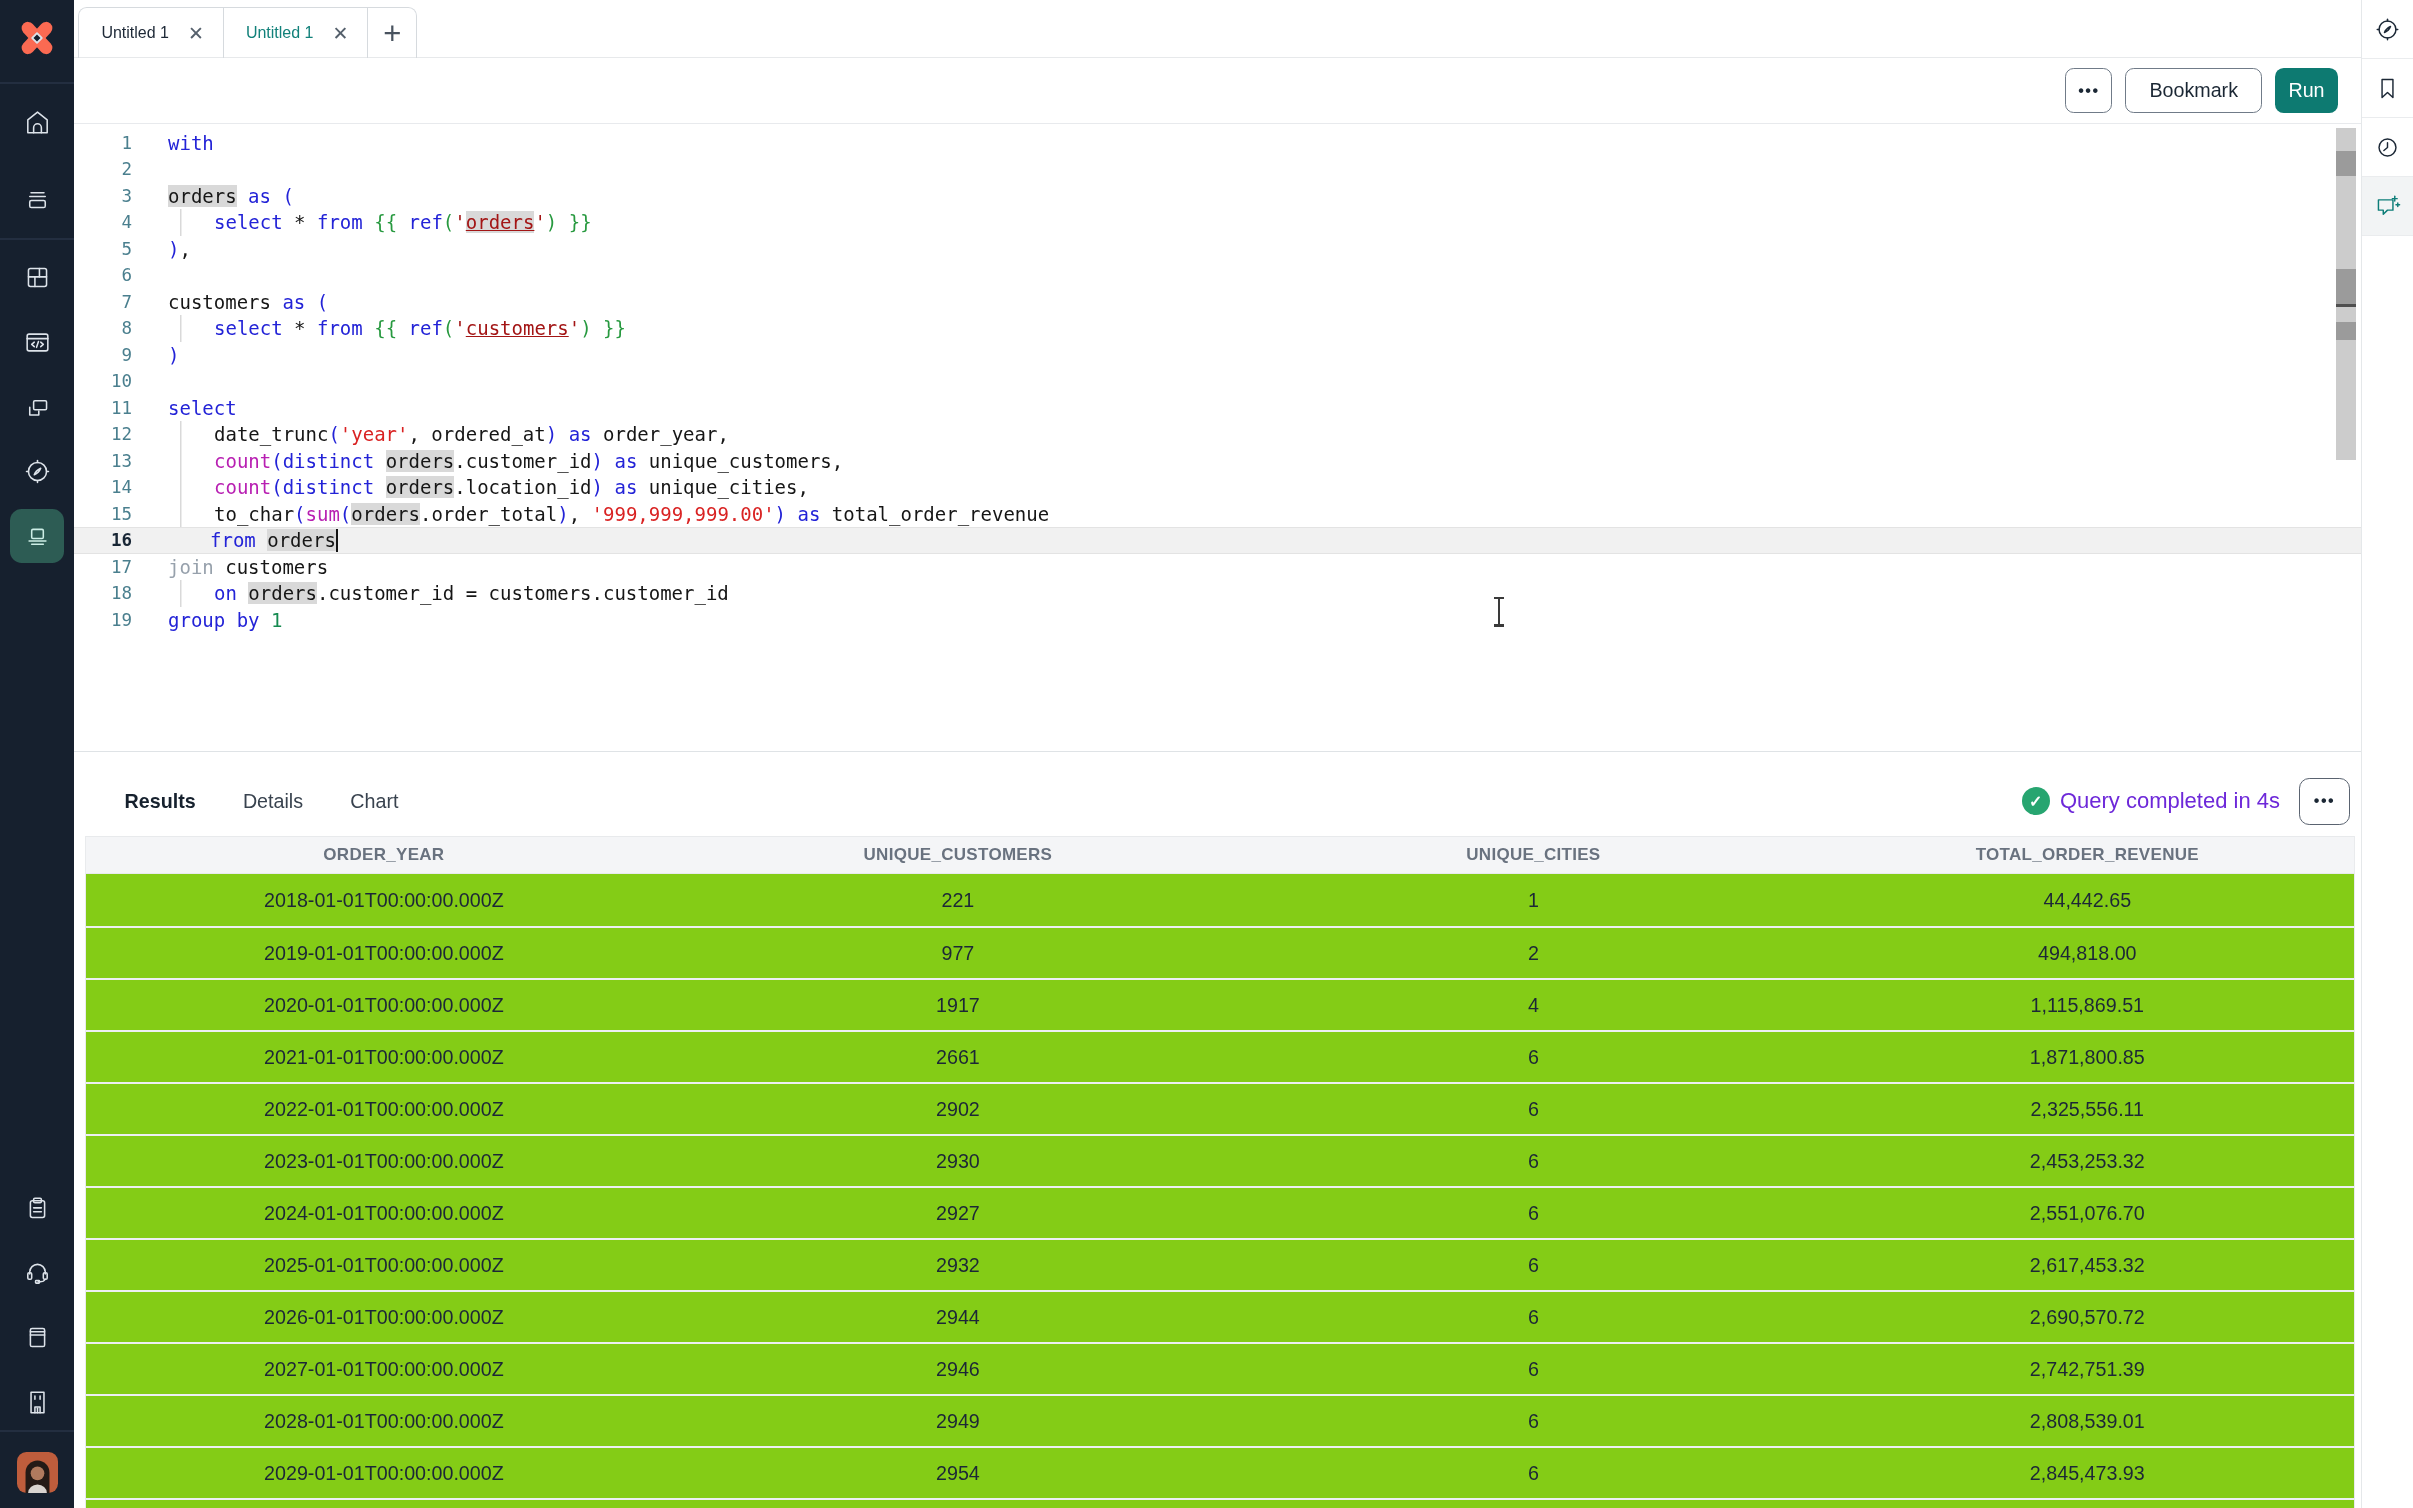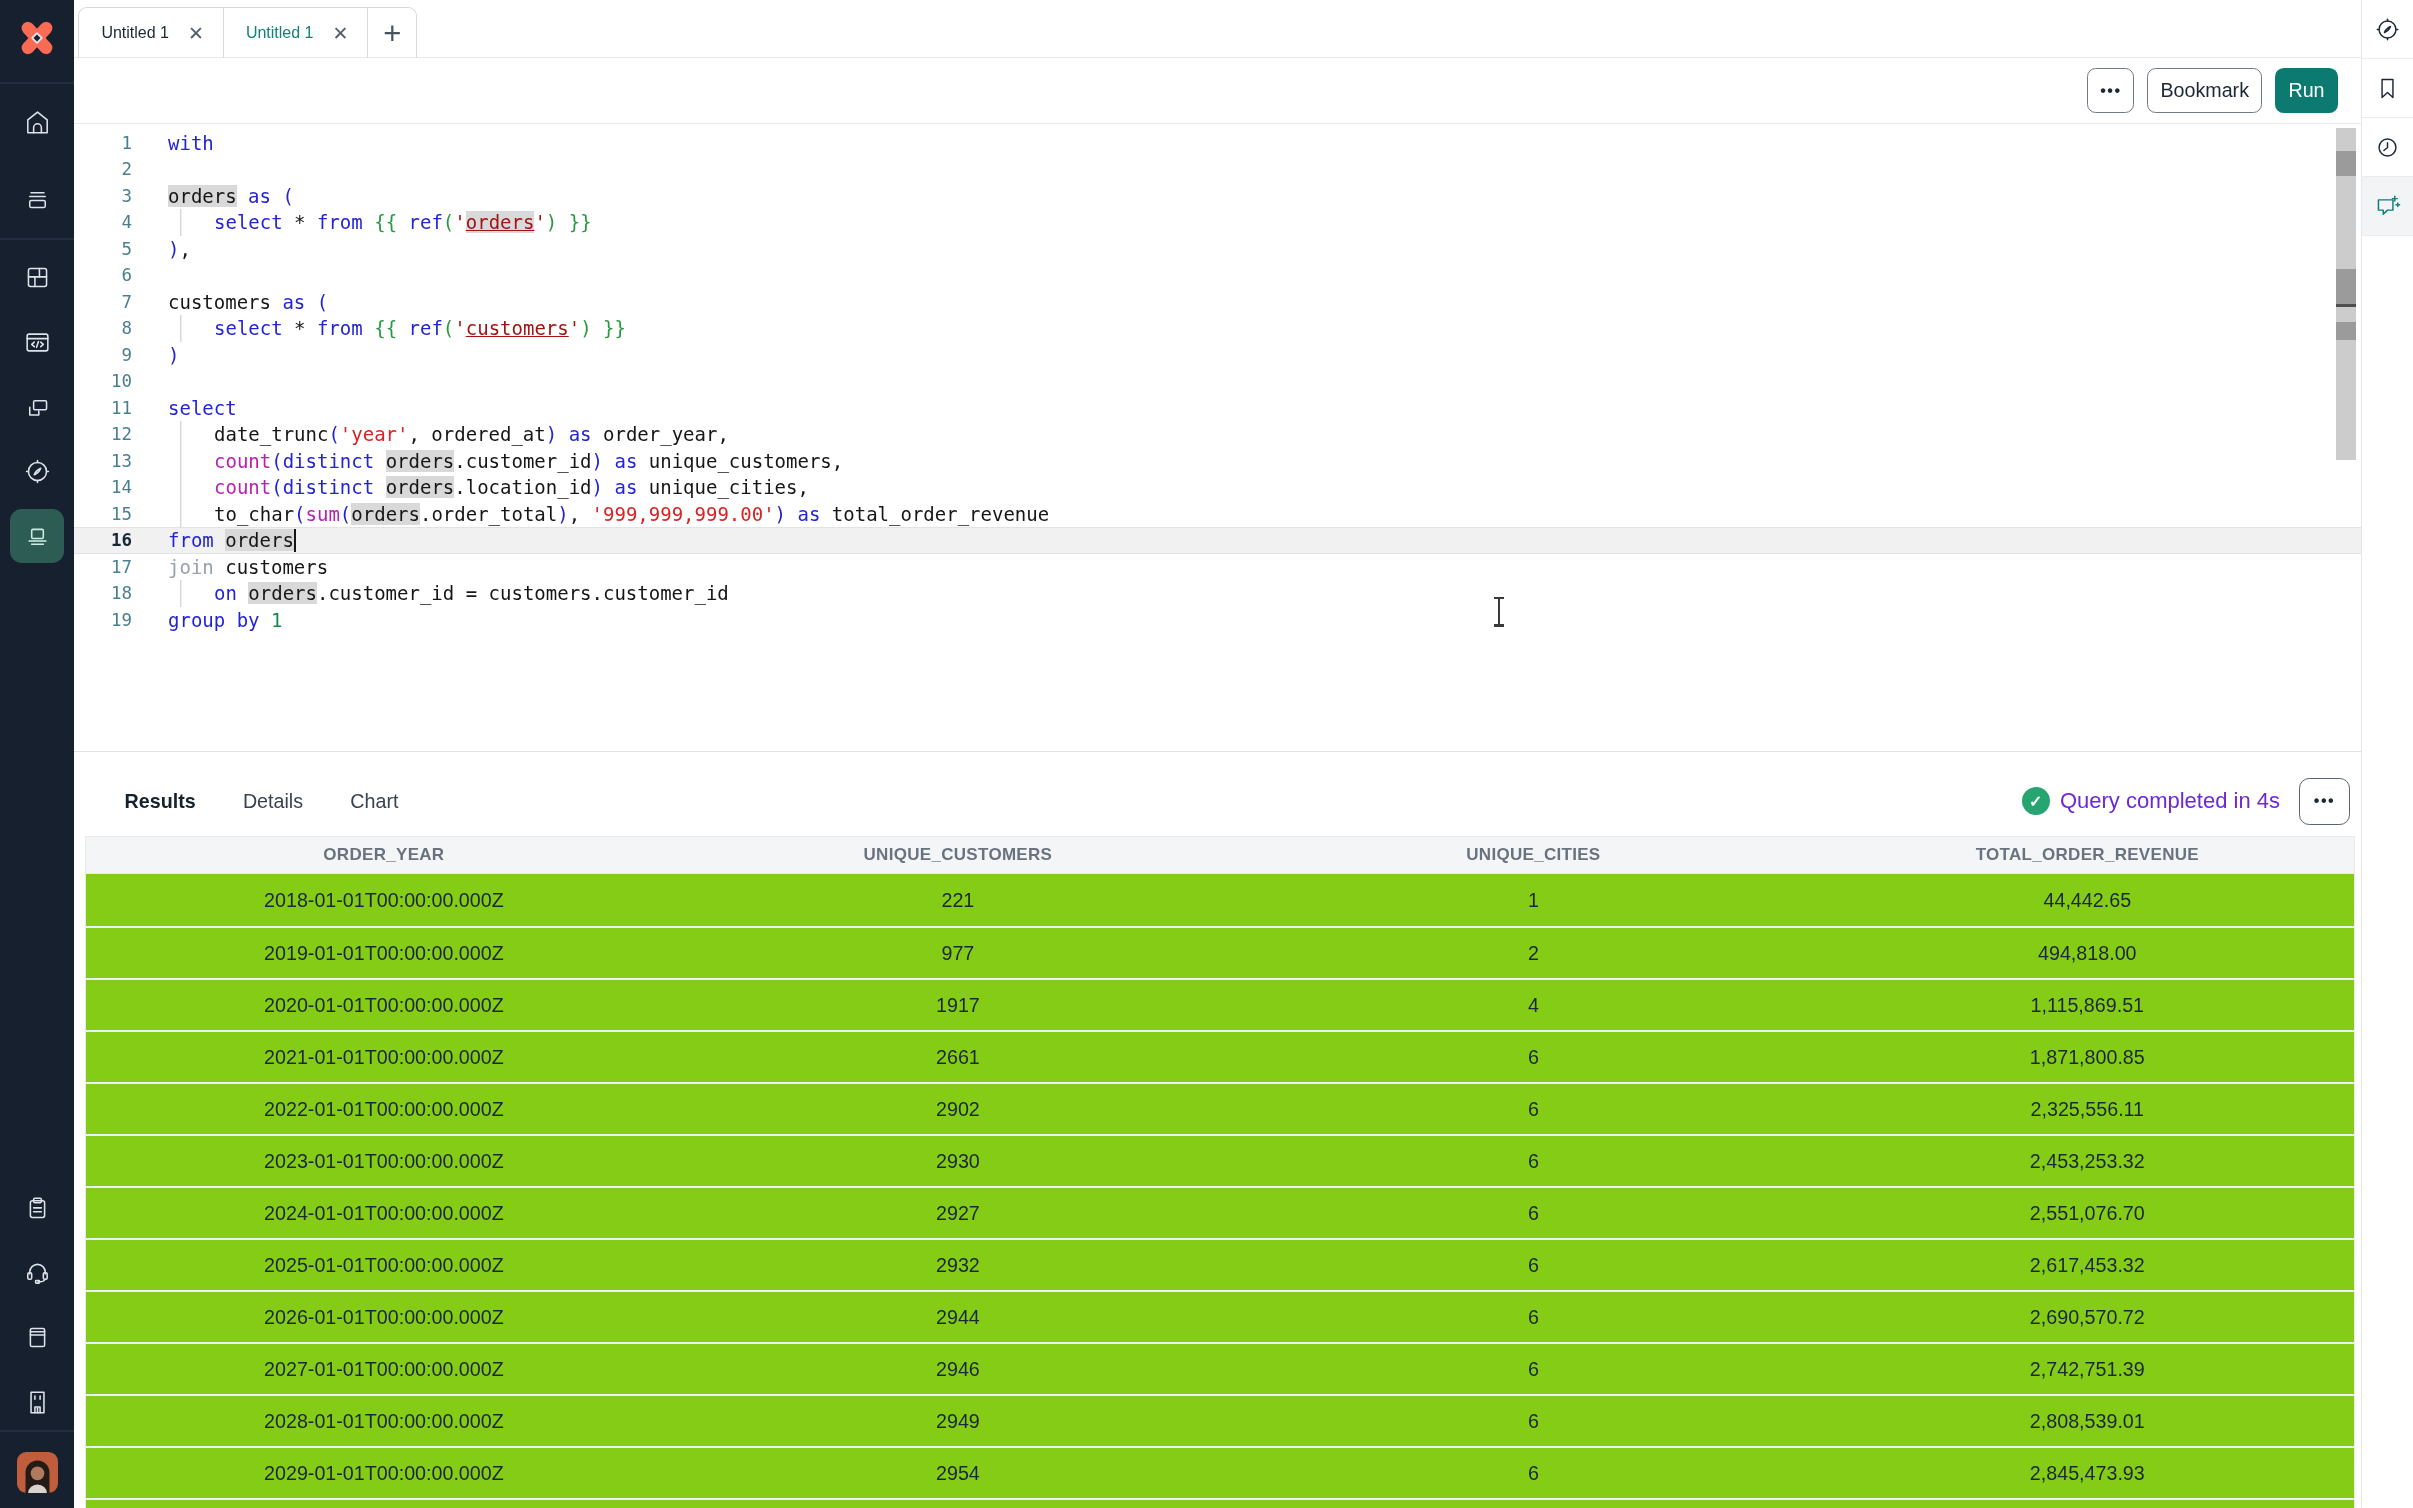--- a/index.html
+++ b/index.html
@@ -46,32 +46,32 @@
   .tab .x { margin-left:19px; font-size:19px; color:#55606c; }
   .plusseg { width:48px; display:flex; align-items:center; justify-content:center; }
   .plusseg span { font-size:31px; font-weight:300; color:#49535f; line-height:1; }
 
   
   .toolbar { position:absolute; left:0; top:58px; right:0; height:66px; background:#fff;
              border-bottom:1.5px solid #e8eaed; display:flex; align-items:center;
              justify-content:flex-end; gap:13px; padding-right:23px; }
   .btn { height:45px; border:1.5px solid #707b88; border-radius:8.7px; background:#fff;
          display:flex; align-items:center; justify-content:center;
-         font-size:19.7px; color:#1b2734; padding:0 12px; }
+         font-size:19.7px; color:#1b2734; padding:0 23px; }
   .btn.icononly { width:47px; padding:0; letter-spacing:1.5px; font-weight:700; font-size:16px; }
   .btn.run { background:#0d7a71; border:none; color:#fff; width:63px; padding:0; }
 
   
   .editor { position:absolute; left:0; top:124px; right:0; height:627px; background:#fff;
             padding-top:5.8px; overflow:hidden;
             font-family:"DejaVu Sans Mono", monospace; font-size:19px; }
   .cline { display:flex; height:26.5px; line-height:26.5px; white-space:pre; }
   .cline .ln { flex:none; width:58px; text-align:right; font-size:17.5px; color:#4a7f8e; }
   .cline .code { margin-left:36px; }
-  .cline.active { background:#f1f1f1; box-shadow: inset 0 0.7px 0 #dedede, inset 0 -0.7px 0 #dedede; }
+  .cline.active { background:#f1f1f1; box-shadow: inset 0 0.7px 0 #dedede, inset 0 -0.7px 0 #dedede; gap: 42px; }
   .cline.active .ln { color:#182635; font-weight:700; }
   .tk-kw { color:#2323d7; }
   .tk-fn { color:#b81fb2; }
   .tk-str { color:#d92222; }
   .tk-rs { color:#a31515; }
   .tk-rl { color:#a31515; text-decoration:underline; }
   .tk-rlh { color:#a31515; text-decoration:underline; background:#d9d9d9; }
   .tk-br { color:#27993f; }
   .tk-num { color:#158a50; }
   .tk-gr { color:#97a1ac; }

